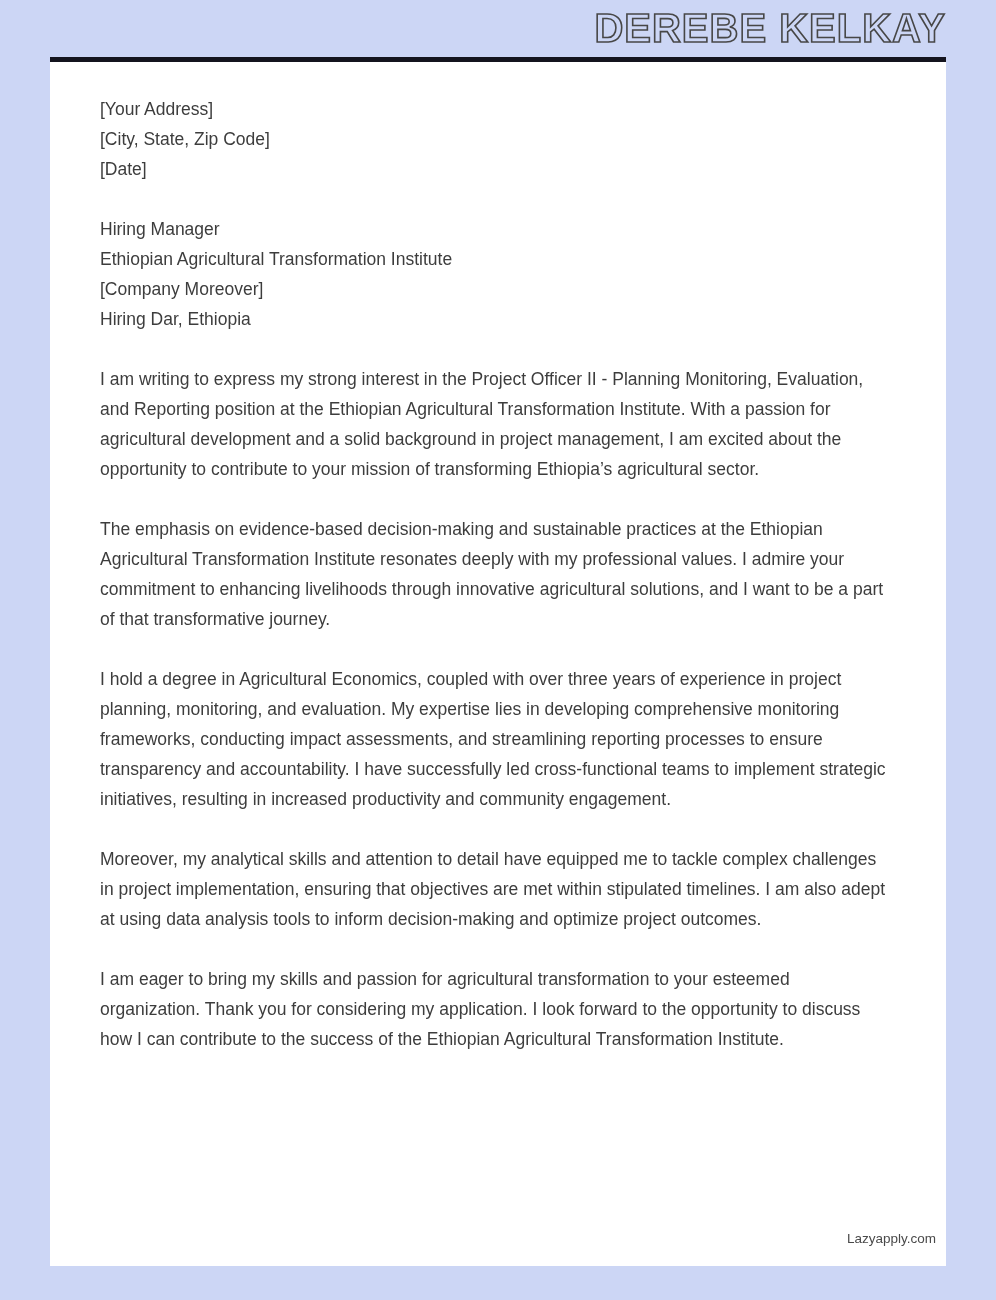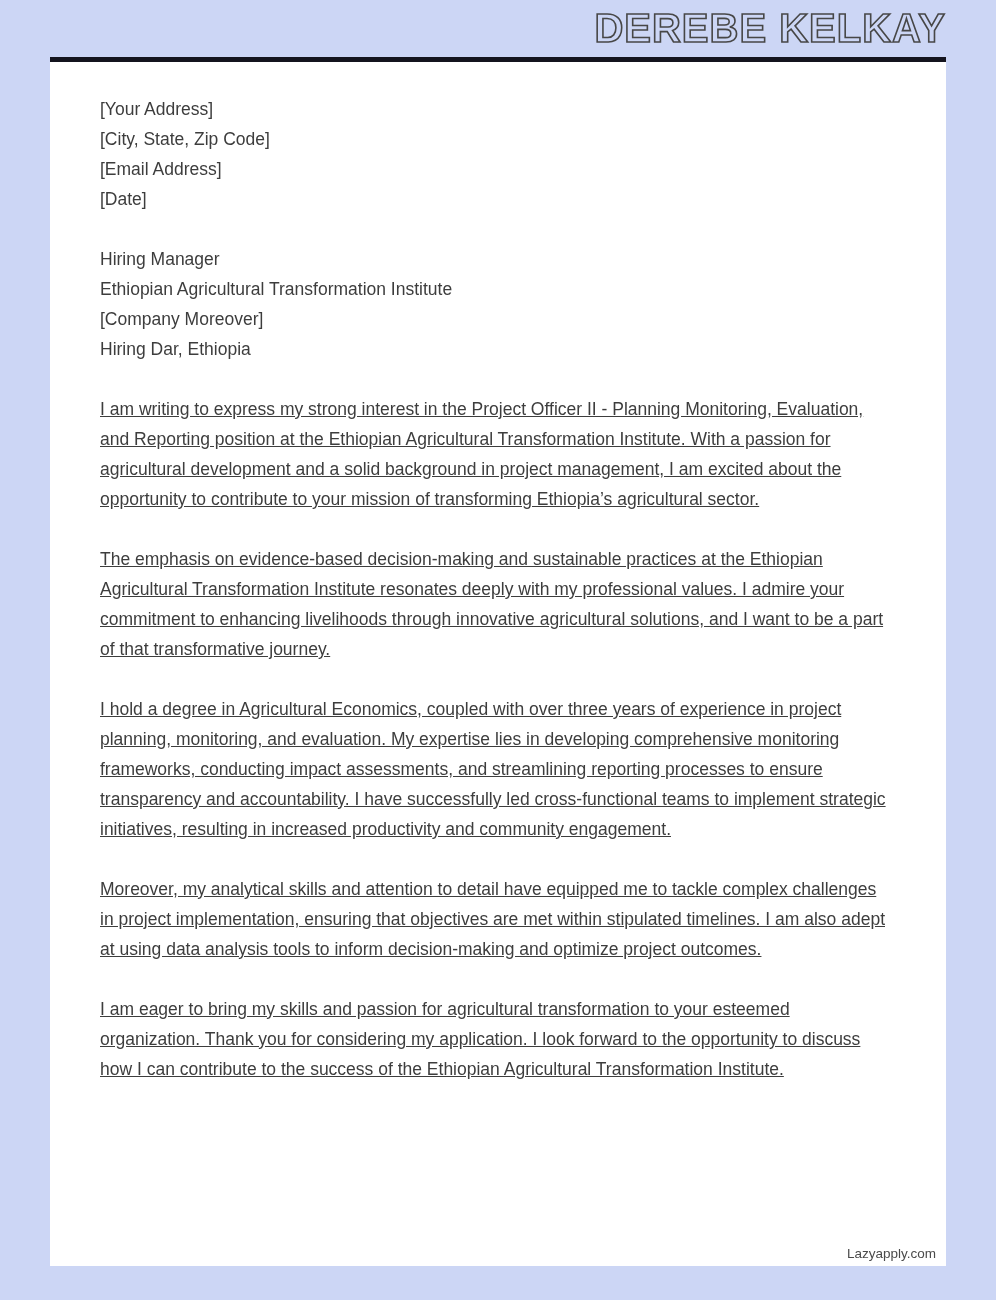--- a/index.html
+++ b/index.html
@@ -41,46 +41,45 @@
     padding: 32px 52px 0 50px;
     overflow: hidden;
   }
   .page p {
     margin: 0;
     font-size: 17.5px;
     line-height: 30px;
     color: #3d3d3d;
   }
   .block { margin: 0 0 30px 0; }
-  .para { margin: 0 0 30px 0 !important; text-decoration: underline; }
+  .para { margin: 0 0 30px 0 !important; }
   .watermark {
     position: absolute;
     right: 10px;
-    bottom: 5px;
+    bottom: 20px;
     font-size: 13.5px;
     color: #4a4a4a;
     background: #ffffff;
     padding-left: 6px;
   }
 </style>
 </head>
 <body>
 
 <div class="canvas">
 
   <div class="letterhead">
     <div class="candidate-name">DEREBE KELKAY</div>
   </div>
 
   <div class="page">
 
     <div class="block">
       <p>[Your Address]</p>
       <p>[City, State, Zip Code]</p>
-      <p>[Email Address]</p>
       <p>[Date]</p>
     </div>
 
     <div class="block">
       <p>Hiring Manager</p>
       <p>Ethiopian Agricultural Transformation Institute</p>
       <p>[Company Moreover]</p>
       <p>Hiring Dar, Ethiopia</p>
     </div>
 

